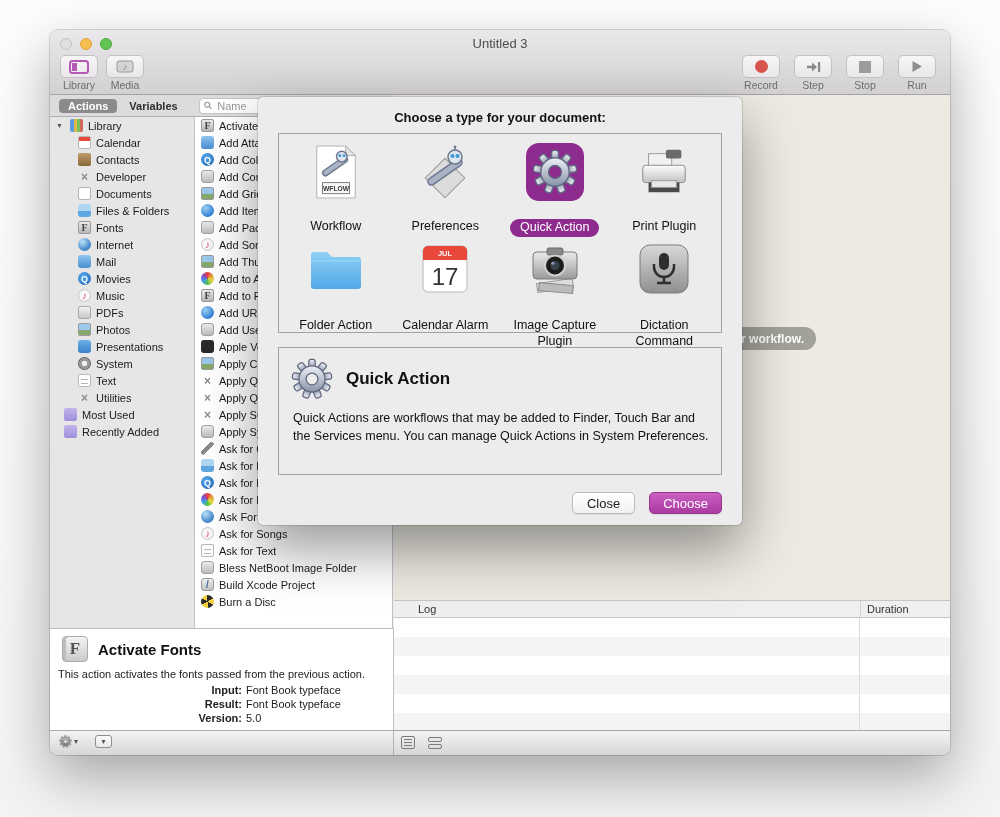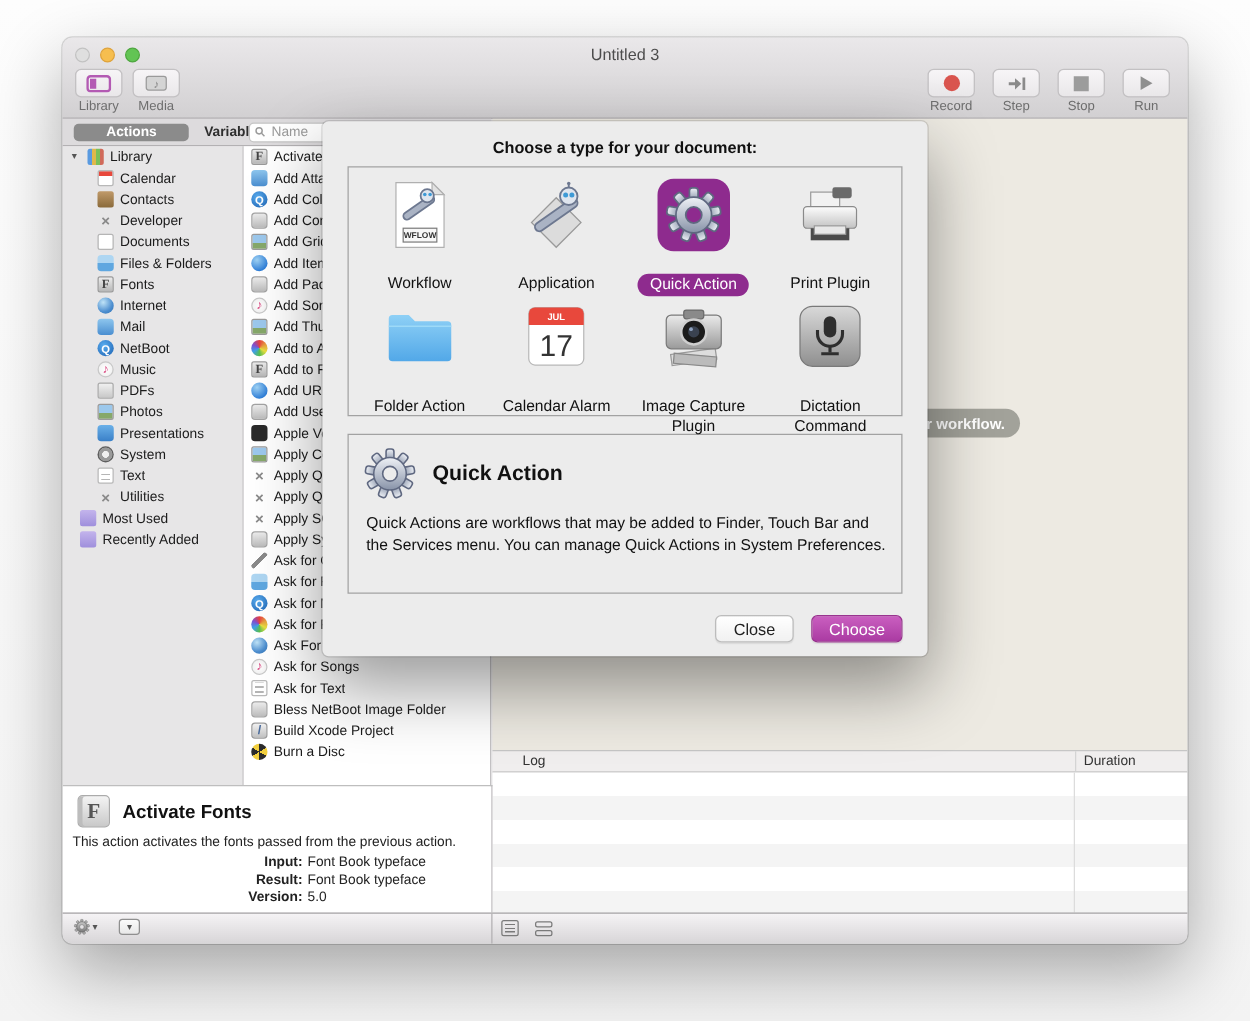--- a/index.html
+++ b/index.html
@@ -21,21 +21,21 @@
   .tbbtn{width:38px;height:23px;background:linear-gradient(#f7f5f7,#e9e7e9);border:1px solid #c3c1c3;border-radius:5px;display:flex;align-items:center;justify-content:center;box-sizing:border-box;}
   .tblabel{font-size:10.5px;color:#6e6e6e;margin-top:1px;}
   .tbright{margin-left:auto;display:flex;gap:6px;}
   .recdot{width:13px;height:13px;border-radius:50%;background:var(--record,#d9544e);}
   .stopsq{width:12px;height:12px;background:#9c9c9c;}
 
   
   .topbar{position:absolute;left:0;top:65px;width:343px;height:22px;background:#dddbdd;border-bottom:1px solid #b3b1b3;display:flex;align-items:center;box-sizing:border-box;}
   .tabs{width:145px;display:flex;align-items:center;gap:12px;padding-left:9px;box-sizing:border-box;flex:none;}
   .tab{font-size:11px;font-weight:bold;color:#2e2e2e;}
-  .tab.sel{background:#8b8b8b;color:#fff;padding:1px 26px;border-radius:4px;}
+  .tab.sel{background:#8b8b8b;color:#fff;padding:1px 9px;border-radius:4px;}
   .searchwrap{flex:1;display:flex;align-items:center;background:#fff;border:1px solid #c5c5c5;border-radius:4px;height:16px;margin:0 7px 0 4px;padding:0 4px;gap:3px;box-sizing:border-box;}
   .searchwrap input{border:0;outline:0;width:100%;font-size:11px;color:#333;background:transparent;font-family:inherit;}
   .searchwrap input::placeholder{color:#9b9b9b;}
 
   
   .sidebar{position:absolute;left:0;top:87px;width:145px;bottom:127px;background:#e7e6e7;border-right:1px solid #c3c1c3;box-sizing:border-box;overflow:hidden;}
   .actions{position:absolute;left:145px;top:87px;width:198px;bottom:127px;background:#fff;border-right:1px solid #c3c1c3;box-sizing:border-box;overflow:hidden;}
   .lrow{display:flex;align-items:center;height:17px;gap:5px;padding-left:6px;font-size:11px;color:#1b1b1b;white-space:nowrap;overflow:hidden;}
   .sidebar .child{padding-left:28px;}
   .sidebar .smart{padding-left:14px;}
@@ -236,21 +236,21 @@
           <div class="lrow child">
             <span class="ic ic-globe"></span>
             <span class="lbl">Internet</span>
           </div>
           <div class="lrow child">
             <span class="ic ic-mail"></span>
             <span class="lbl">Mail</span>
           </div>
           <div class="lrow child">
             <span class="ic ic-qt">Q</span>
-            <span class="lbl">NetBoot</span>
+            <span class="lbl">Movies</span>
           </div>
           <div class="lrow child">
             <span class="ic ic-itunes">♪</span>
             <span class="lbl">Music</span>
           </div>
           <div class="lrow child">
             <span class="ic ic-pdf"></span>
             <span class="lbl">PDFs</span>
           </div>
           <div class="lrow child">
@@ -511,21 +511,21 @@
                   <rect x="-20" y="-3.5" width="40" height="7" rx="3.5" fill="#aab3c4" stroke="#6d7890" stroke-width="1.5"></rect>
                 </g>
     <circle cx="38" cy="13" r="7" fill="#dfe5ee" stroke="#6d7890" stroke-width="1.5"></circle>
     <circle cx="35.5" cy="12" r="2" fill="#3e9ad6"></circle>
                 <circle cx="40.5" cy="12" r="2" fill="#3e9ad6"></circle>
     <line x1="38" y1="6" x2="38" y2="3.5" stroke="#6d7890" stroke-width="1.5"></line>
                 <circle cx="38" cy="2.8" r="1.4" fill="#6d7890"></circle>
               </svg>
             </div>
           </div>
-          <div class="tlabel">Application</div>
+          <div class="tlabel">Preferences</div>
         </div>
         <div class="tcell">
           <div class="tileholder">
             <div class="tilebg sel">
               <svg width="46" height="46" viewBox="-50 -50 100 100">
     <defs>
                   <linearGradient id="ggqa" x1="0" y1="0" x2="0" y2="1">
                     <stop offset="0" stop-color="#eef1f6"></stop>
                     <stop offset="1" stop-color="#8893a8"></stop>
                   </linearGradient>

